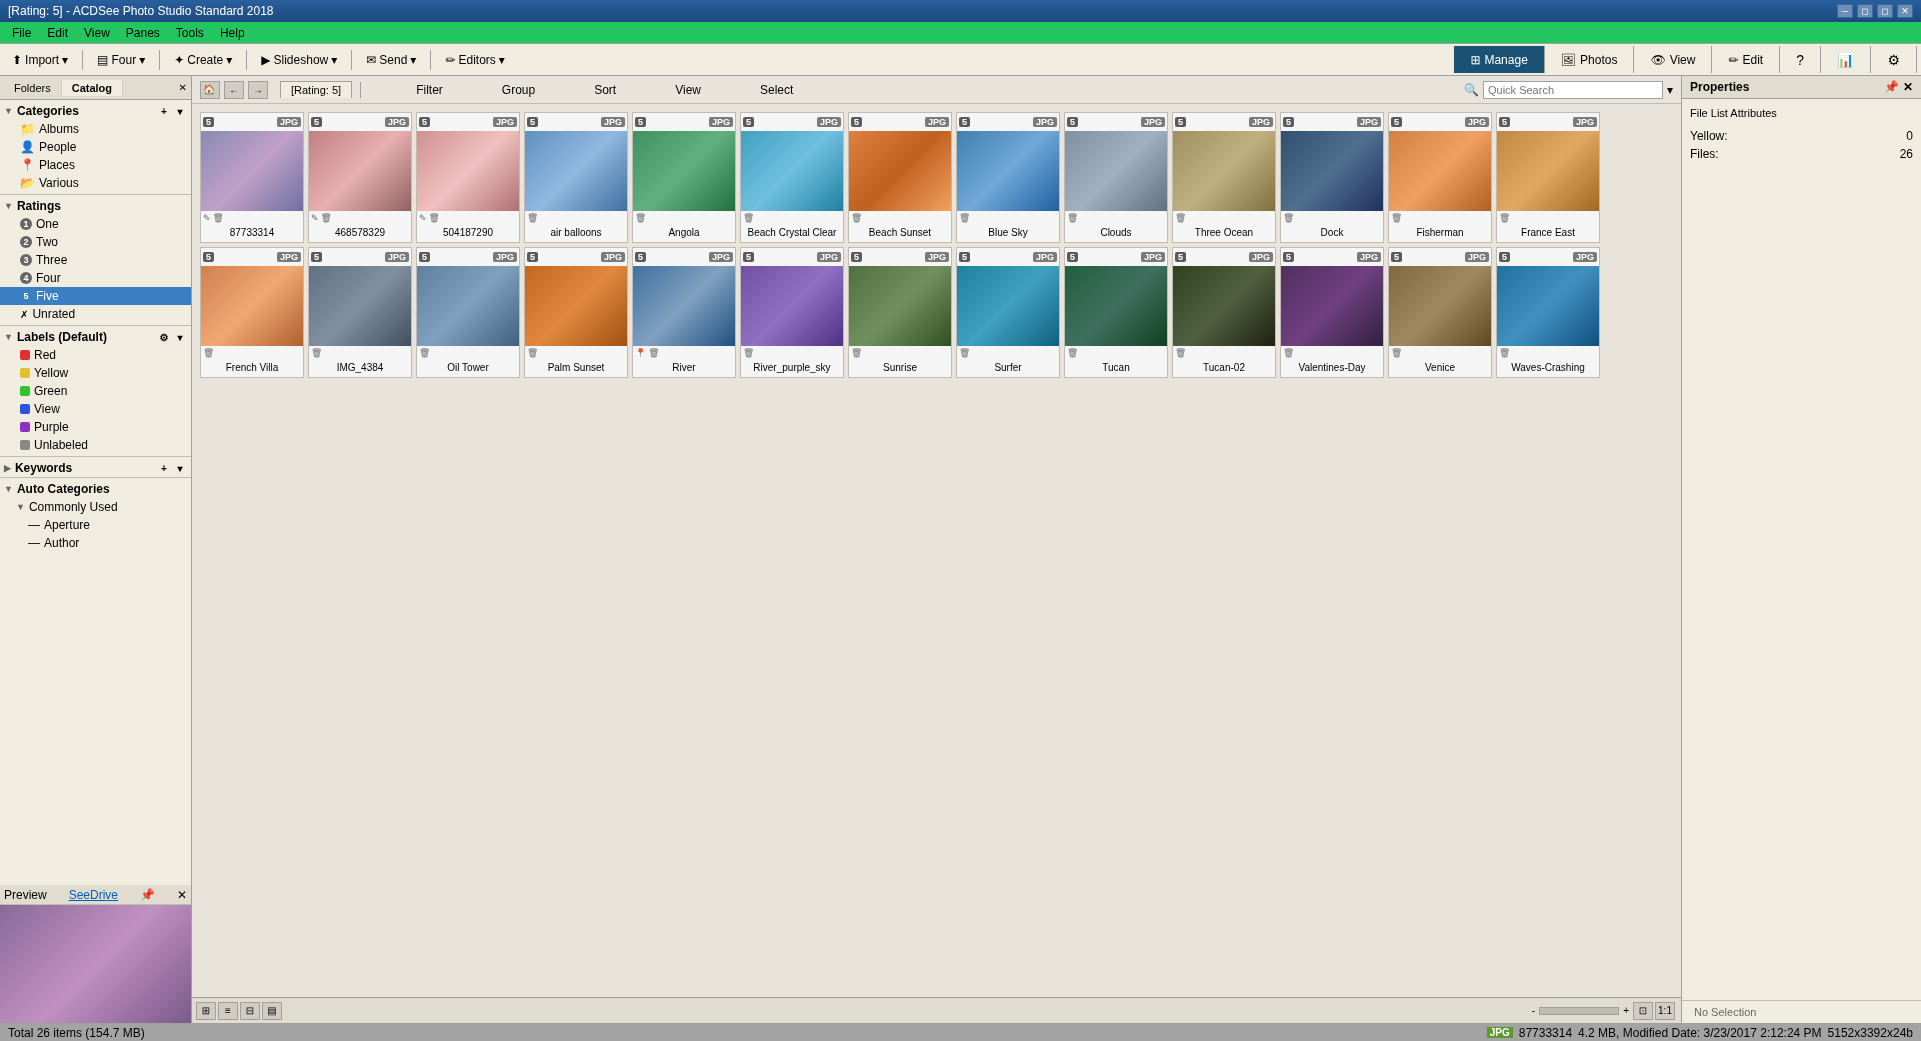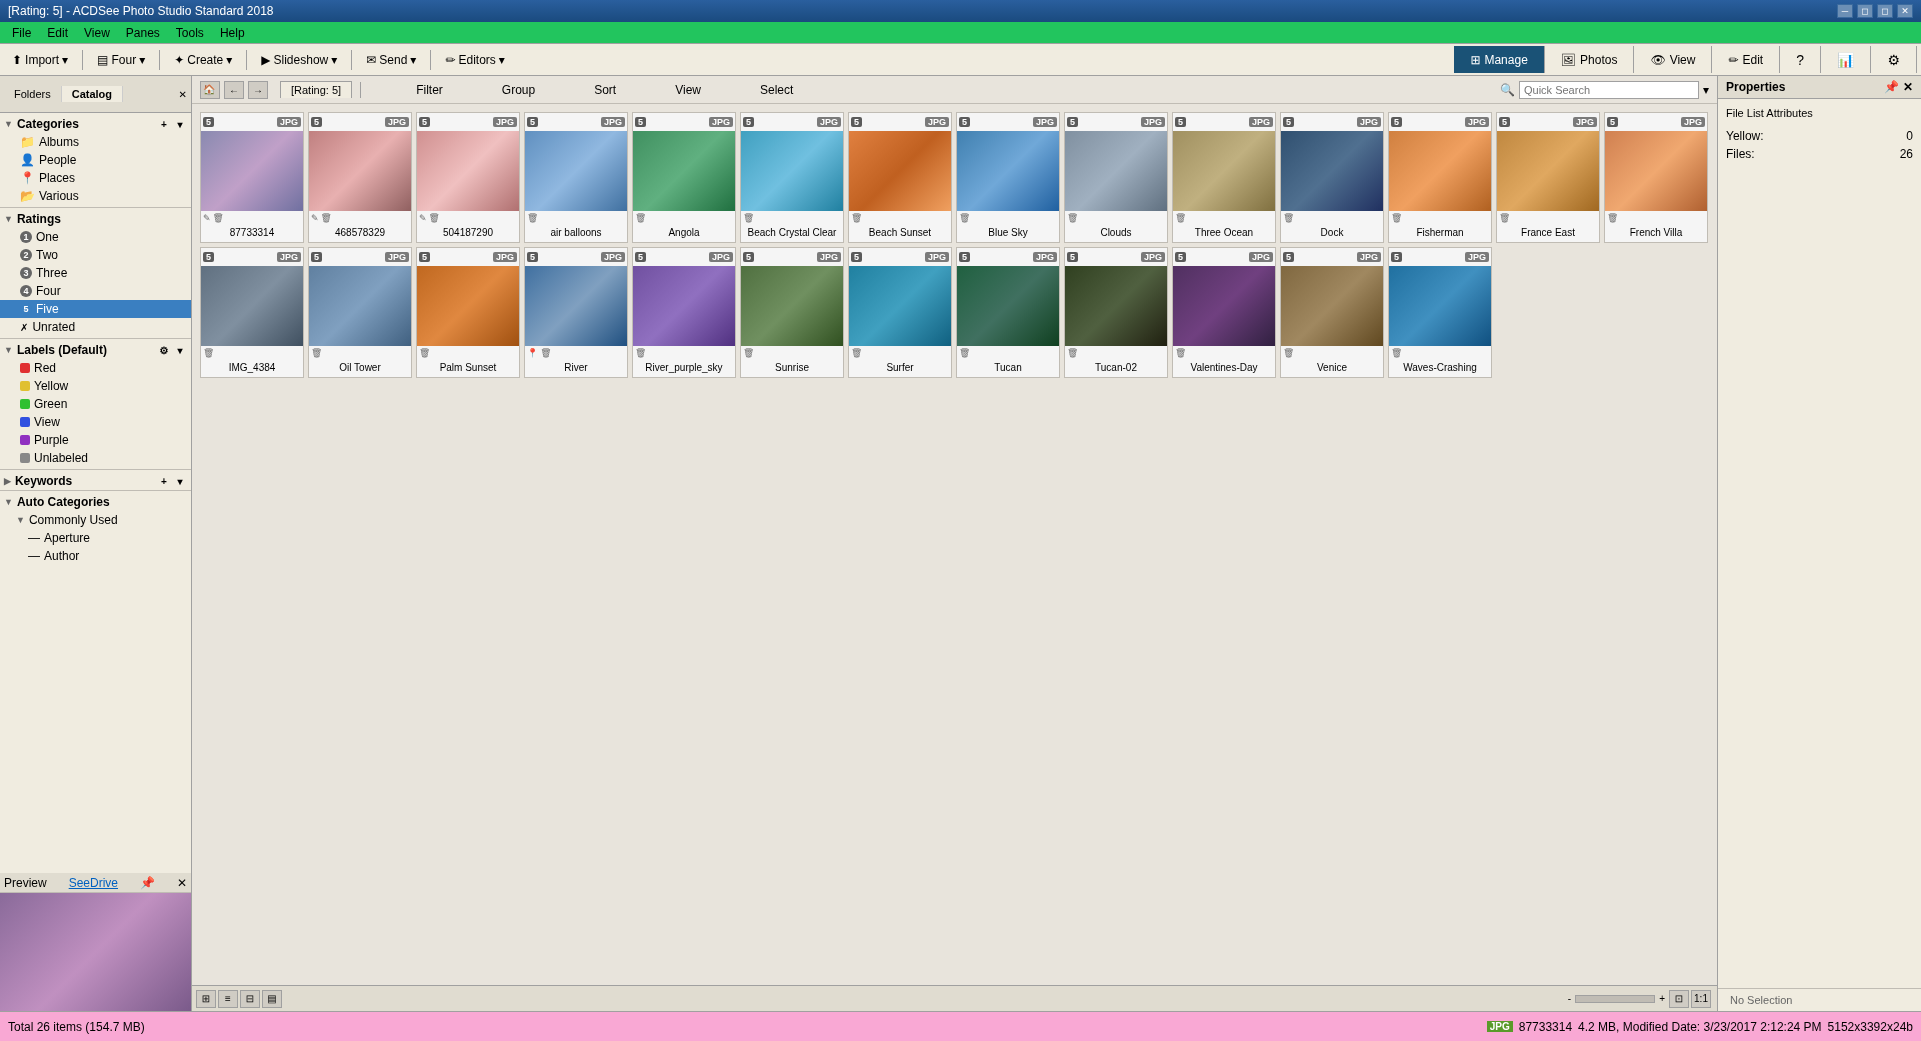--- a/index.html
+++ b/index.html
@@ -72,21 +72,21 @@
       flex-direction: column;
       flex-shrink: 0;
       overflow-y: auto;
     }
 
     .sidebar-header {
       display: flex;
       align-items: center;
       background: #e0dcd0;
       border-bottom: 1px solid #a0a0a0;
-      height: 37px;
+      height: 24px;
       padding: 0 4px;
     }
     .sidebar-tab {
       padding: 2px 10px; font-size: 11px; cursor: pointer;
       border-right: 1px solid #ccc;
     }
     .sidebar-tab.active { background: #f0ece0; font-weight: bold; }
     .sidebar-close { margin-left: auto; cursor: pointer; font-size: 10px; }
 
     .sidebar-section { padding: 2px 0; }
@@ -190,42 +190,42 @@
     }
     .photo-footer {
       padding: 2px 2px 3px;
       display: flex; justify-content: space-between; align-items: center;
     }
     .photo-icons { display: flex; gap: 2px; font-size: 10px; color: #666; }
     .photo-name { font-size: 10px; text-align: center; padding: 1px 2px 3px; word-break: break-all; line-height: 1.2; }
 
     
     .right-panel {
-      width: 204px;
+      width: 240px;
       background: #f0ece0;
       border-left: 1px solid #a0a0a0;
       display: flex;
       flex-direction: column;
       flex-shrink: 0;
     }
     .right-panel-header {
       display: flex; align-items: center; justify-content: space-between;
       padding: 4px 8px;
       background: #e0dcd0;
       border-bottom: 1px solid #a0a0a0;
       font-weight: bold; font-size: 12px;
     }
     .right-panel-content { padding: 8px; flex: 1; }
     .file-list-attr { margin-bottom: 8px; font-weight: normal; font-size: 11px; }
     .attr-row { display: flex; justify-content: space-between; padding: 2px 0; font-size: 11px; }
 
     
     .status-bar {
-      height: 30px;
-      background: #f9a8d4;
+      height: 18px;
+      background: #a3a3a3;
       border-top: 1px solid #a0a0a0;
       display: flex;
       align-items: center;
       padding: 0 8px;
       font-size: 11px;
       flex-shrink: 0;
       justify-content: space-between;
     }
     .preview-header {
       display: flex; align-items: center; justify-content: space-between;

